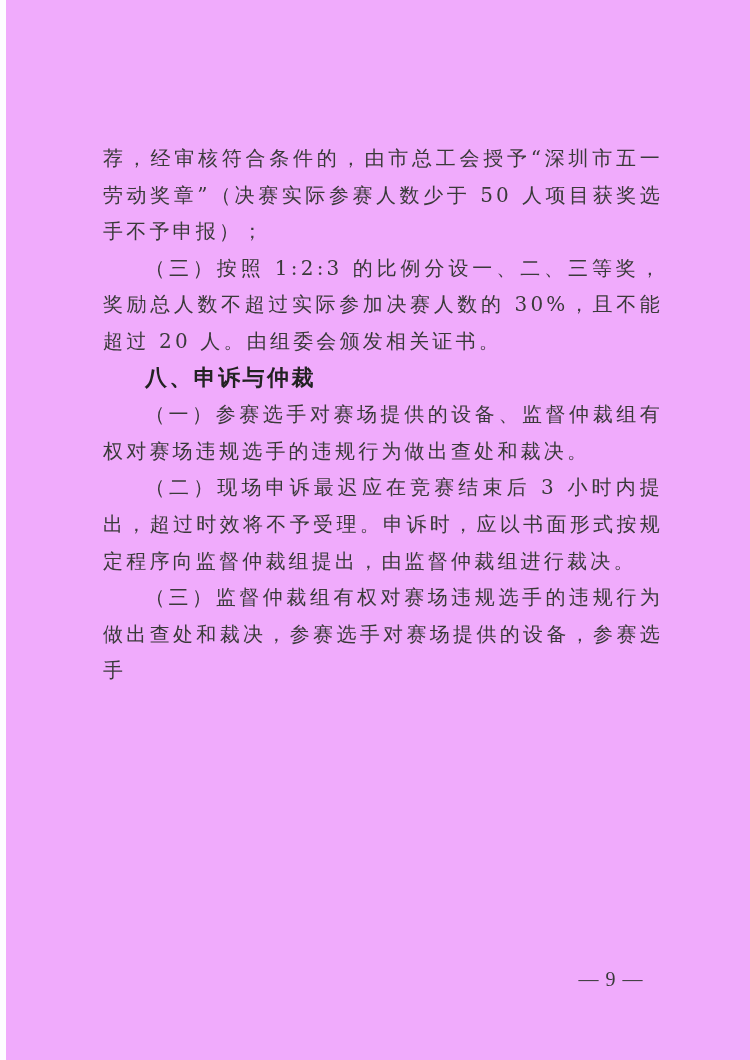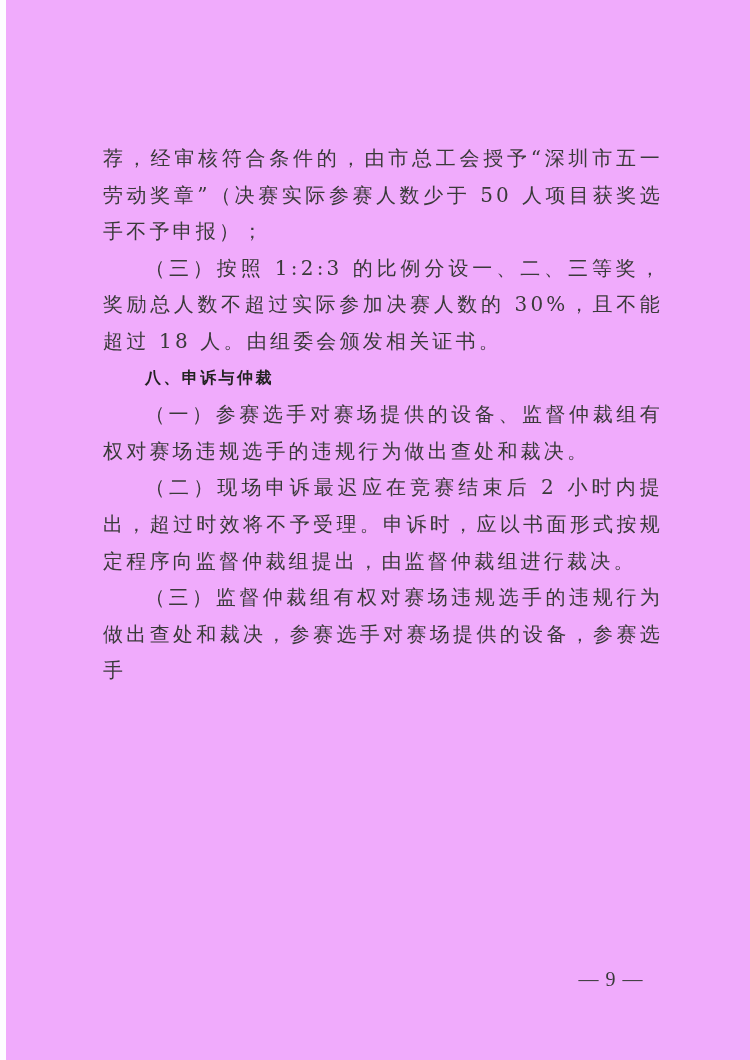--- a/index.html
+++ b/index.html
@@ -38,21 +38,21 @@
       padding: 0;
     }
     .para.indent {
       text-indent: 42px;
     }
     .heading {
       margin: 0;
       padding: 0;
       text-indent: 42px;
       font-family: "DejaVu Sans", "Liberation Sans", sans-serif;
-      font-size: 16px;
+      font-size: 22px;
       color: #222222;
       letter-spacing: 2.4px;
     }
     .footer {
       position: absolute;
       left: 560px;
       top: 968px;
       width: 90px;
       text-align: center;
       font-family: "Liberation Serif", "DejaVu Serif", serif;
@@ -60,21 +60,21 @@
       color: #3a3a3a;
       letter-spacing: 1px;
     }
   </style>
 </head>
 <body>
 
 <div class="page">
   <div class="content">
     <p class="para">荐，经审核符合条件的，由市总工会授予“深圳市五一劳动奖章”（决赛实际参赛人数少于 50 人项目获奖选手不予申报）；</p>
-    <p class="para indent">（三）按照 1:2:3 的比例分设一、二、三等奖，奖励总人数不超过实际参加决赛人数的 30%，且不能超过 18 人。由组委会颁发相关证书。</p>
+    <p class="para indent">（三）按照 1:2:3 的比例分设一、二、三等奖，奖励总人数不超过实际参加决赛人数的 30%，且不能超过 20 人。由组委会颁发相关证书。</p>
     <h2 class="heading">八、申诉与仲裁</h2>
     <p class="para indent">（一）参赛选手对赛场提供的设备、监督仲裁组有权对赛场违规选手的违规行为做出查处和裁决。</p>
-    <p class="para indent">（二）现场申诉最迟应在竞赛结束后 2 小时内提出，超过时效将不予受理。申诉时，应以书面形式按规定程序向监督仲裁组提出，由监督仲裁组进行裁决。</p>
+    <p class="para indent">（二）现场申诉最迟应在竞赛结束后 3 小时内提出，超过时效将不予受理。申诉时，应以书面形式按规定程序向监督仲裁组提出，由监督仲裁组进行裁决。</p>
     <p class="para indent">（三）监督仲裁组有权对赛场违规选手的违规行为做出查处和裁决，参赛选手对赛场提供的设备，参赛选手</p>
   </div>
 
   <div class="footer">— 9 —</div>
 </div>
 
 </body></html>

